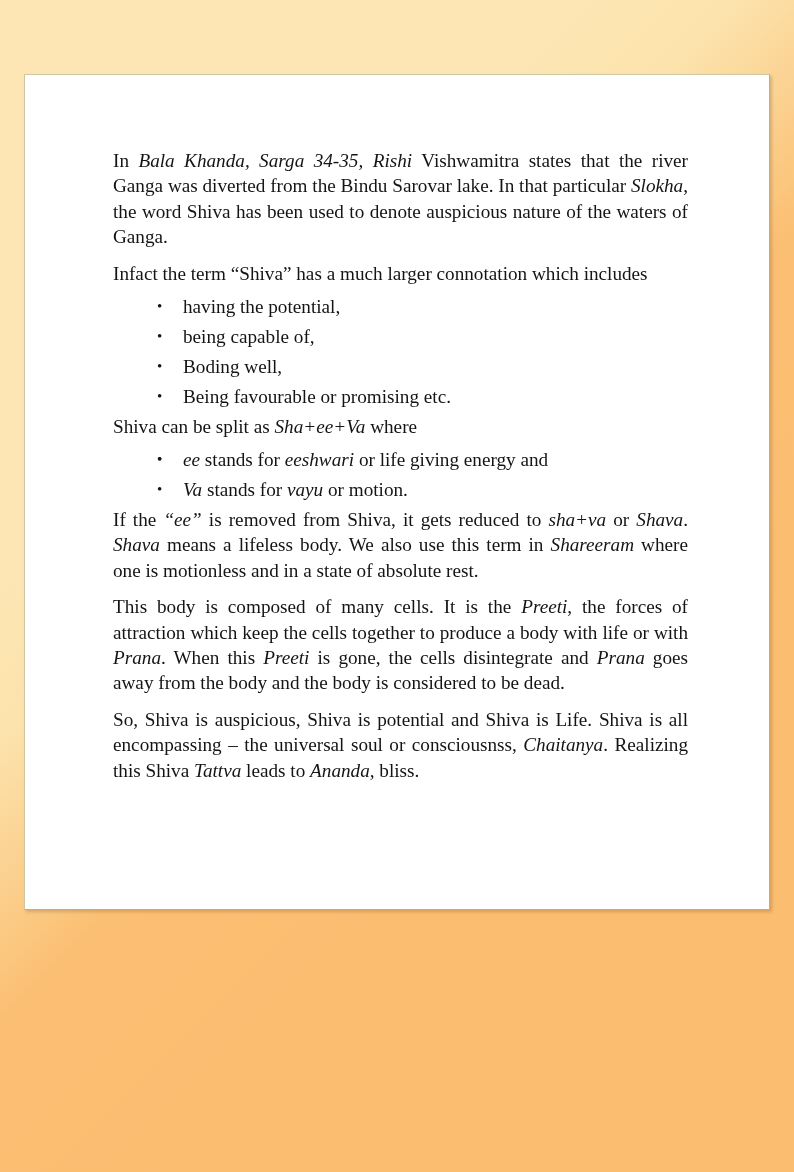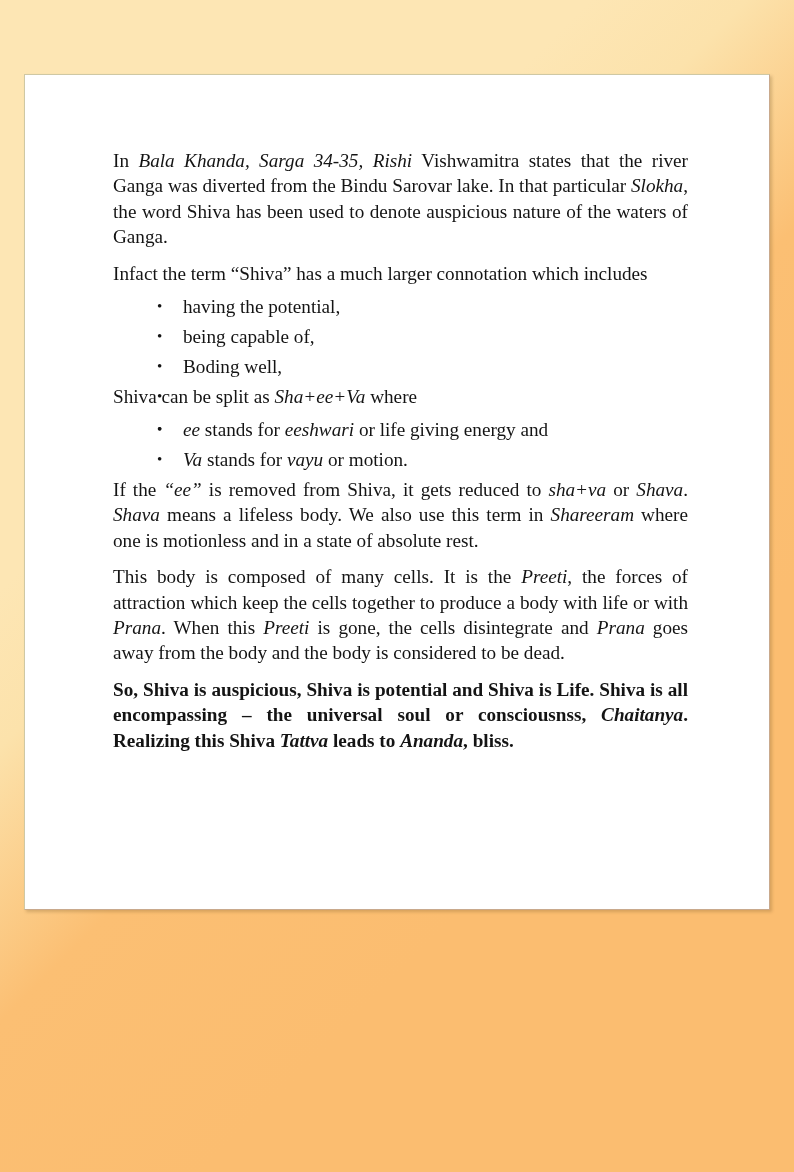--- a/index.html
+++ b/index.html
@@ -98,21 +98,20 @@
     line-height: 25.4px;
     color: #141414;
   }
 
   em.it {
     font-style: italic;
   }
 
   .last-para {
     margin-bottom: 0;
-    font-weight: bold;
   }
 </style>
 </head>
 <body>
 
 <div id="page-frame">
   <div id="paper">
     <div id="content">
 
       <p class="para">In <em class="it">Bala Khanda, Sarga 34-35, Rishi</em> Vishwamitra states that the river Ganga was diverted from the Bindu Sarovar lake. In that particular <em class="it">Slokha</em>, the word Shiva has been used to denote auspicious nature of the waters of Ganga.</p>
@@ -127,20 +126,21 @@
         <li>
           <span class="bullet-dot">•</span>
           <span>being capable of,</span>
         </li>
         <li>
           <span class="bullet-dot">•</span>
           <span>Boding well,</span>
         </li>
         <li>
           <span class="bullet-dot">•</span>
+          <span>Being favourable or promising etc.</span>
         </li>
       </ul>
 
 
 
       <p class="para lead">Shiva can be split as <em class="it">Sha+ee+Va</em> where</p>
 
       <ul class="bullets">
         <li>
           <span class="bullet-dot">•</span>

